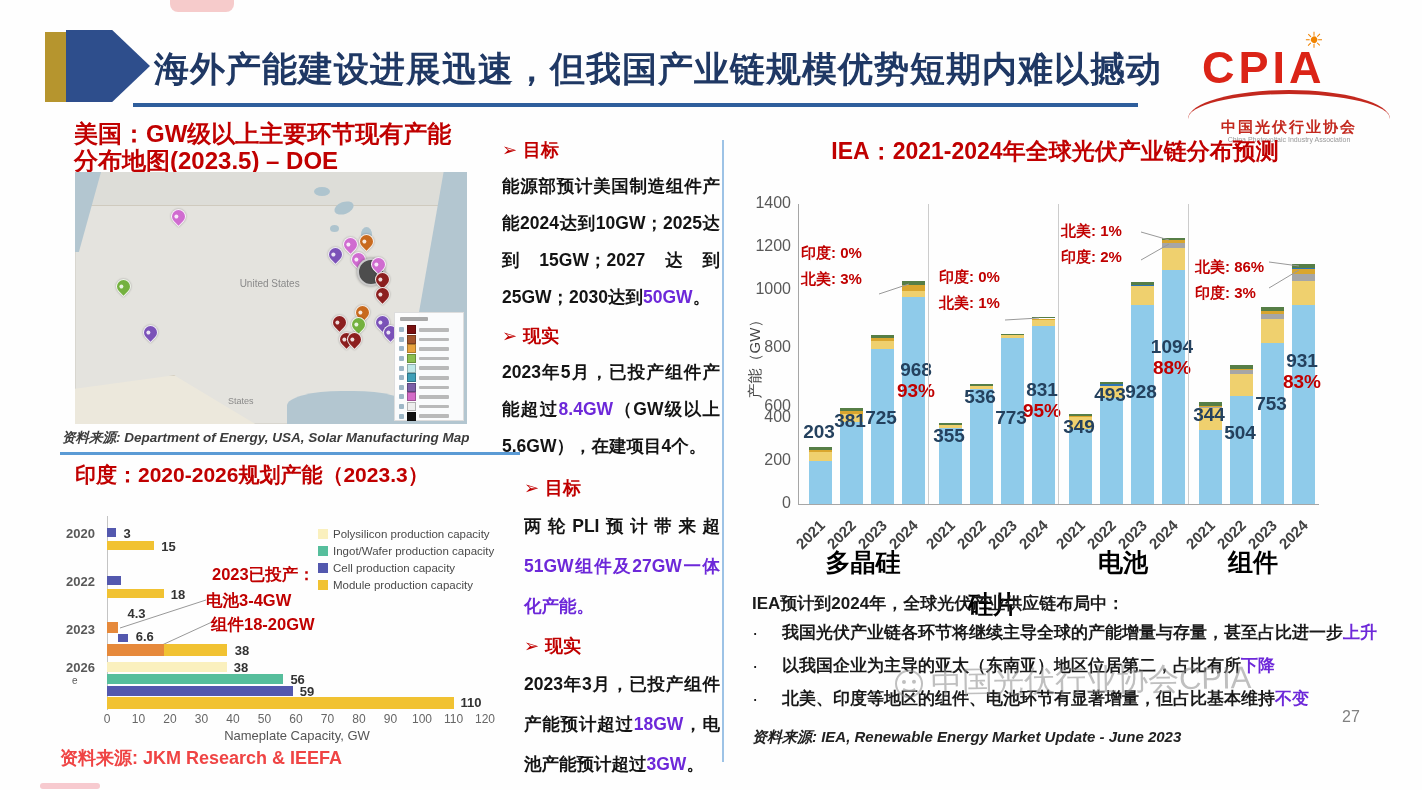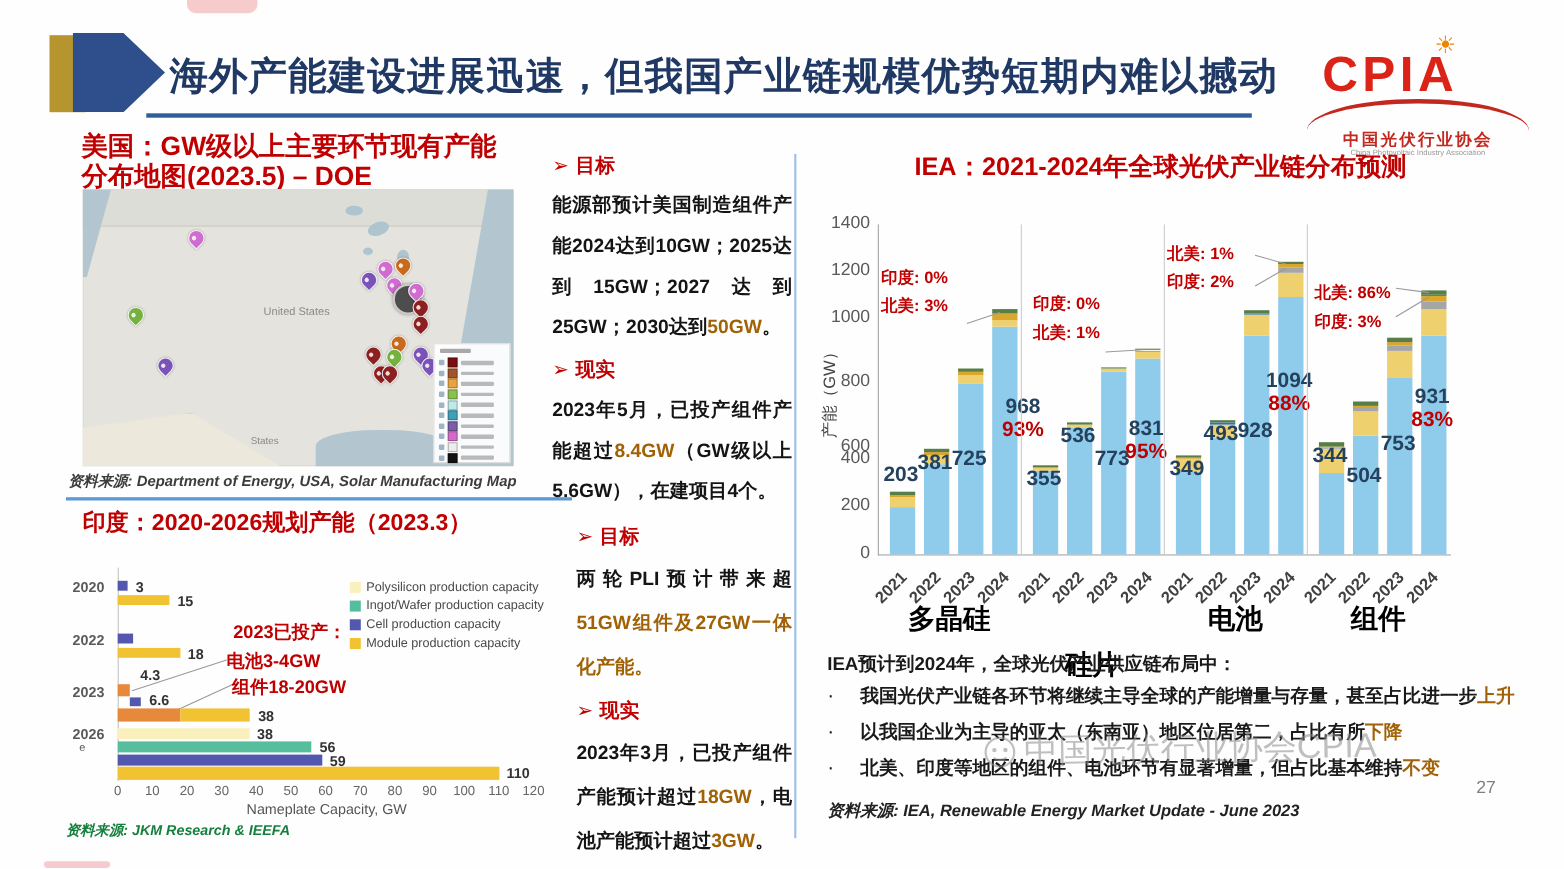--- a/index.html
+++ b/index.html
@@ -1,18 +1,18 @@
 <!DOCTYPE html>
 <html><head>
 <meta charset="utf-8">
 <style>
   html,body{margin:0;padding:0;background:#fff;}
   #slide{position:relative;width:1422px;height:790px;background:#FEFEFE;overflow:hidden;
          font-family:"Liberation Sans","DejaVu Sans",sans-serif;}
-  .red{color:#a16207;}
+  .red{color:#6d28d9;}
 
   
   .gold-rect{position:absolute;left:45px;top:32px;width:33px;height:70px;background:#B6952E;}
   .blue-arrow{position:absolute;left:66px;top:30px;width:84px;height:72px;background:#2E4E8C;
               clip-path:polygon(0 0,55% 0,100% 50%,55% 100%,0 100%);}
   .title{position:absolute;left:154px;top:46px;font-size:35px;font-weight:bold;color:#1F3864;letter-spacing:1px;white-space:nowrap;}
   .title-underline{position:absolute;left:133px;top:103px;width:1005px;height:4px;background:#2E5E9C;}
   .artifact-top{position:absolute;left:170px;top:0;width:64px;height:12px;background:rgba(235,120,120,.38);border-radius:0 0 8px 8px;}
   .artifact-bottom{position:absolute;left:40px;top:783px;width:60px;height:6px;background:rgba(240,150,160,.5);border-radius:3px;}
 
@@ -70,21 +70,21 @@
   .ixlabel{position:absolute;top:228px;left:45px;width:380px;text-align:center;font-size:13px;color:#555;}
   #india-legend{position:absolute;left:256px;top:28px;}
   .ilrow{display:flex;align-items:center;gap:5px;margin-bottom:5px;}
   .ilsq{width:10px;height:10px;flex:0 0 10px;}
   .iltext{font-size:11.5px;color:#4A4A4A;white-space:nowrap;}
   .ia{position:absolute;font-size:16.5px;font-weight:bold;color:#C00000;white-space:nowrap;}
   .ia0{left:150px;top:64px;}
   .ia1{left:144px;top:90px;}
   .ia2{left:149px;top:114px;}
   #india-lines{position:absolute;left:0;top:0;pointer-events:none;}
-  .india-source{position:absolute;left:60px;top:746px;font-size:13px;font-style:italic;font-weight:bold;color:#15803d;}
+  .india-source{position:absolute;left:60px;top:746px;font-size:18px;font-weight:bold;color:#ef4444;}
 
   
   .vsep{position:absolute;left:722px;top:140px;width:2px;height:622px;background:#9DC3E6;}
   .goal-block{position:absolute;}
   #us-goal{left:502px;top:138px;width:218px;}
   #india-goal{left:524px;top:476px;width:196px;}
   .ghead{font-size:18px;font-weight:bold;color:#C00000;margin-bottom:6px;}
   .ghead .arrow{margin-right:6px;}
   .gpara{font-size:17.5px;font-weight:bold;color:#141414;line-height:37px;text-align:justify;margin-bottom:8px;}
   #india-goal .gpara{line-height:40px;}
@@ -435,21 +435,21 @@
       <div class="yt" style="top: 40.8571px;">1200</div>
       <div class="yt" style="top: -2px;">1400</div>
       <div class="glabel" style="left: 55px;">多晶硅</div>
       <div class="xy" style="left: 39px;">2021</div>
       <div class="vlabel" style="left: 41px; top: 225.214px;">203</div>
       <div class="xy" style="left: 70px;">2022</div>
       <div class="vlabel" style="left: 72px; top: 213.571px;">381</div>
       <div class="xy" style="left: 101px;">2023</div>
       <div class="vlabel" style="left: 103px; top: 211.357px;">725</div>
       <div class="xy" style="left: 132px;">2024</div>
-      <div class="vlabel" style="left: 152px; top: 163.311px;">
+      <div class="vlabel" style="left: 138px; top: 163.311px;">
         <div>968</div>
         <div class="pct">93%</div>
       </div>
       <div class="sep" style="left: 185px;"></div>
       <div class="glabel" style="left: 185px; margin-top: 42px;">硅片</div>
       <div class="xy" style="left: 169px;">2021</div>
       <div class="vlabel" style="left: 171px; top: 228.571px;">355</div>
       <div class="xy" style="left: 200px;">2022</div>
       <div class="vlabel" style="left: 202px; top: 190px;">536</div>
       <div class="xy" style="left: 231px;">2023</div>

